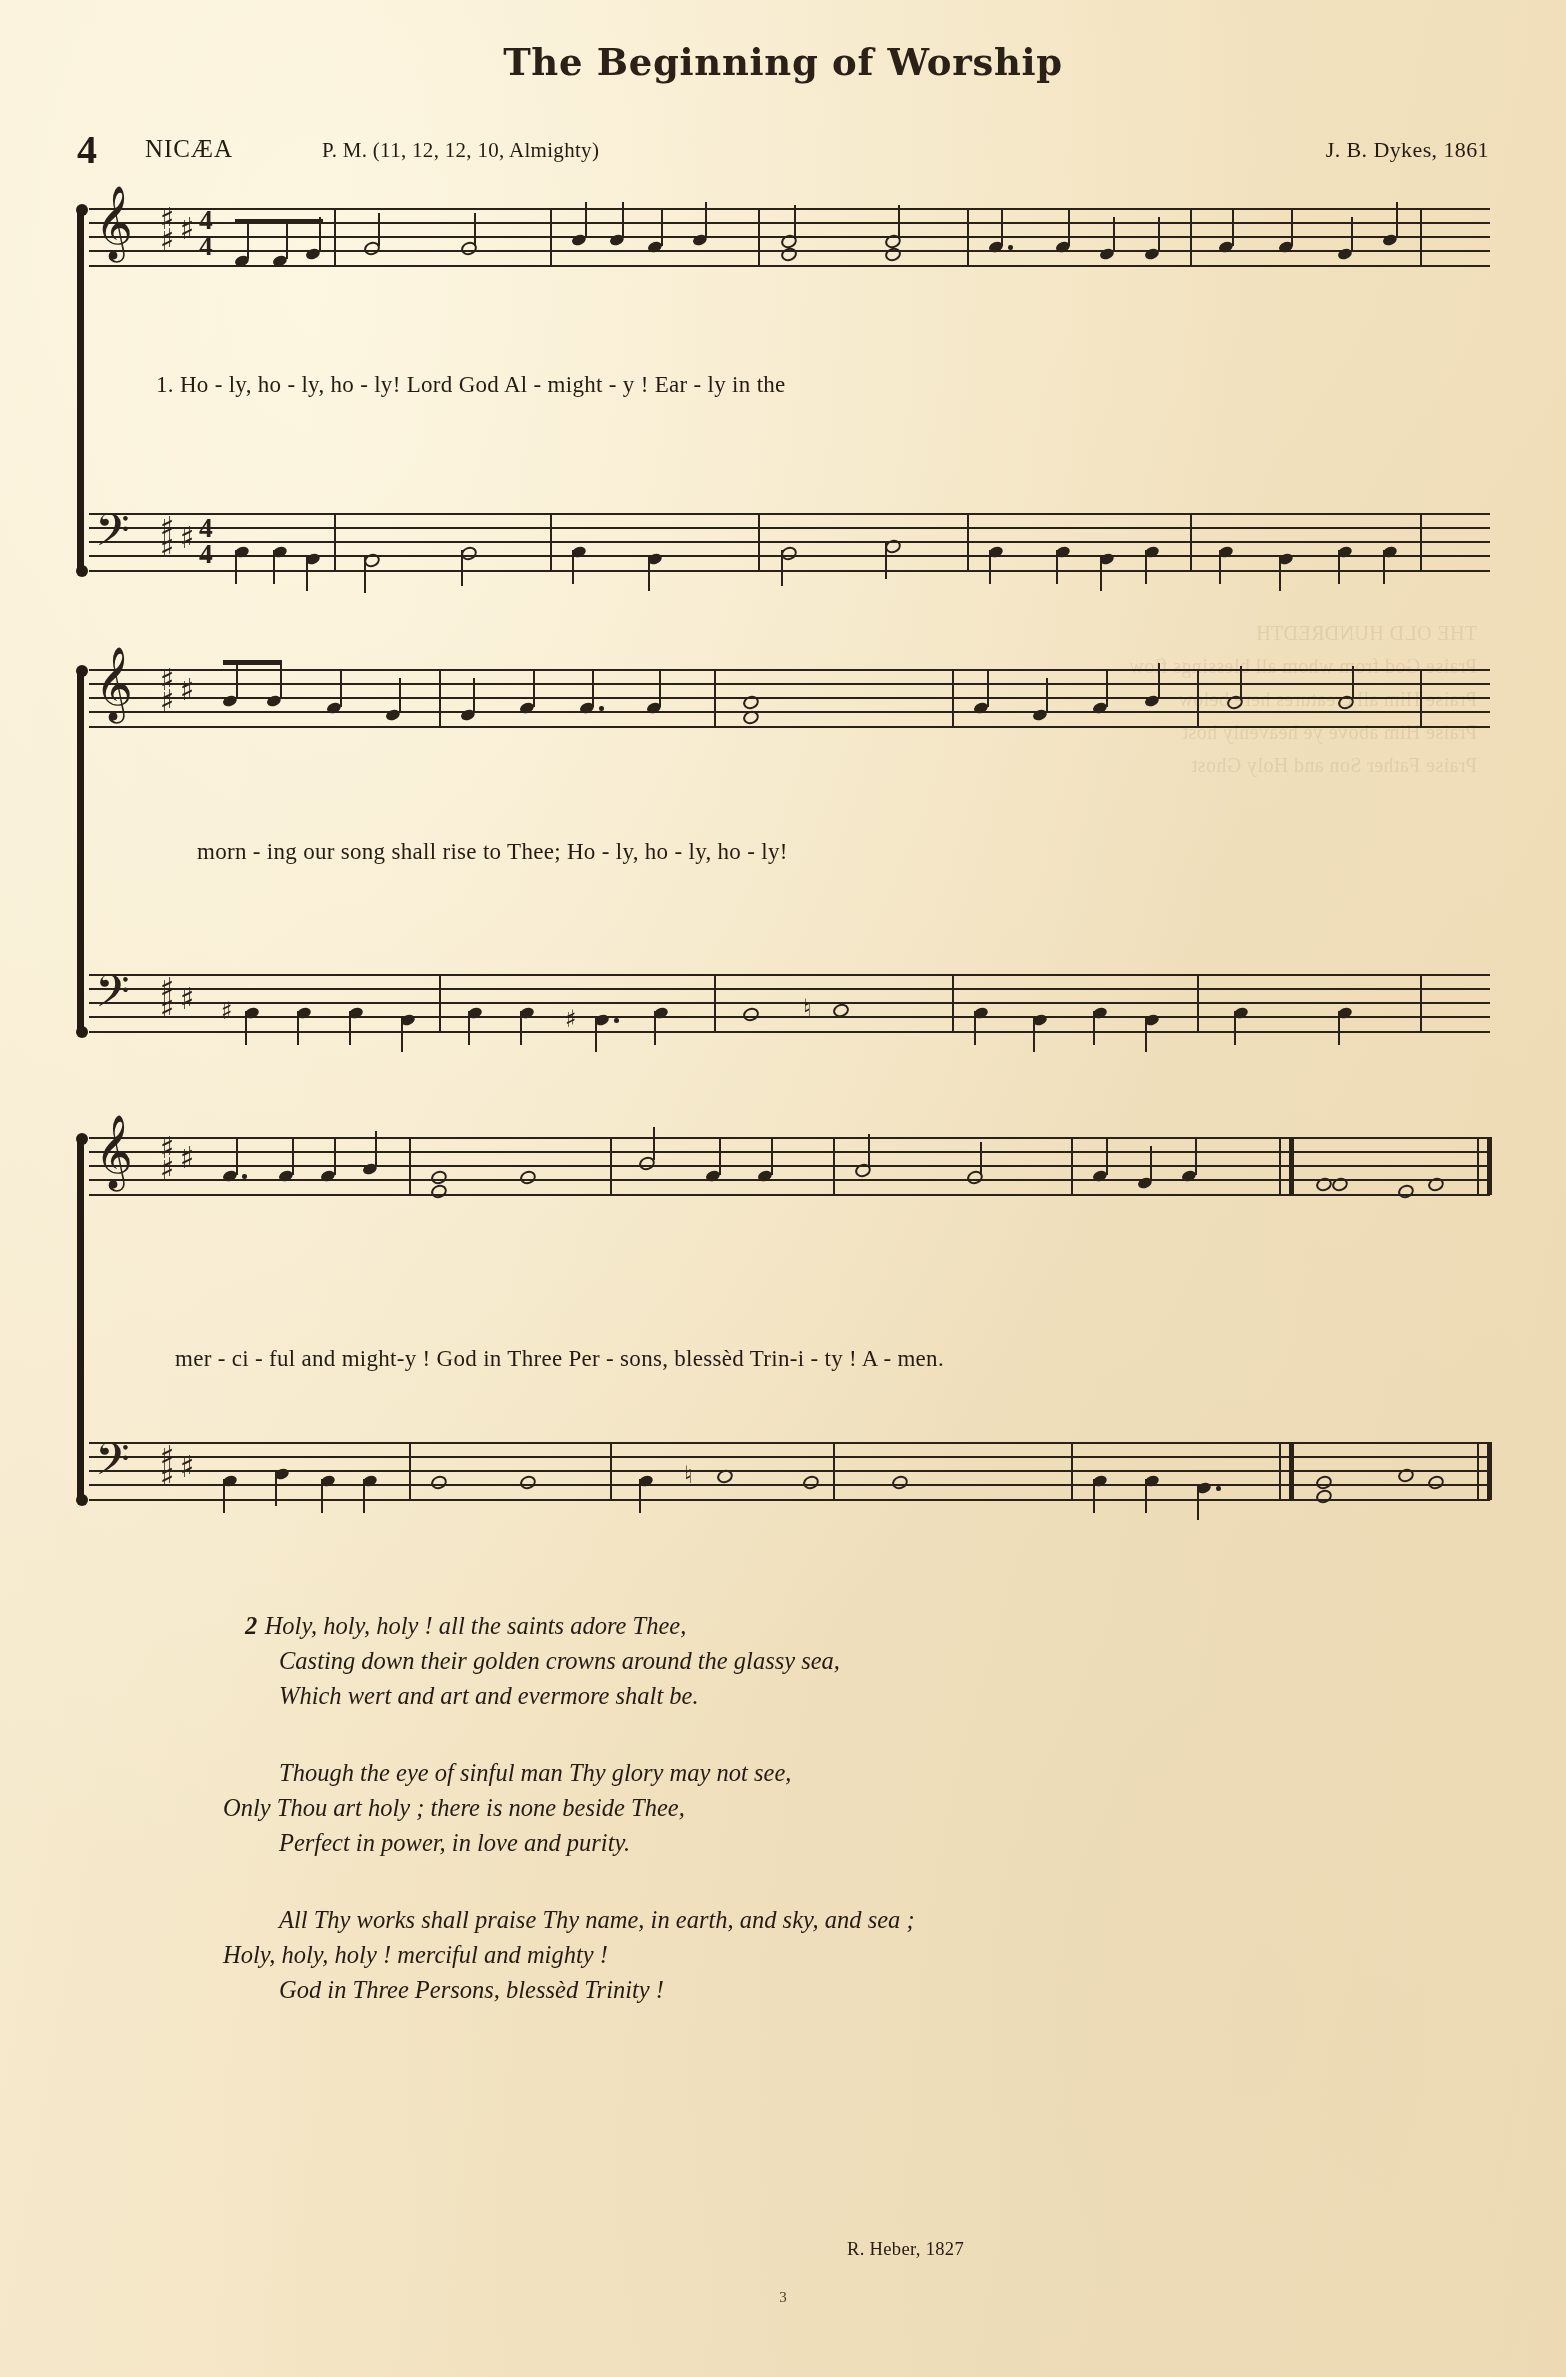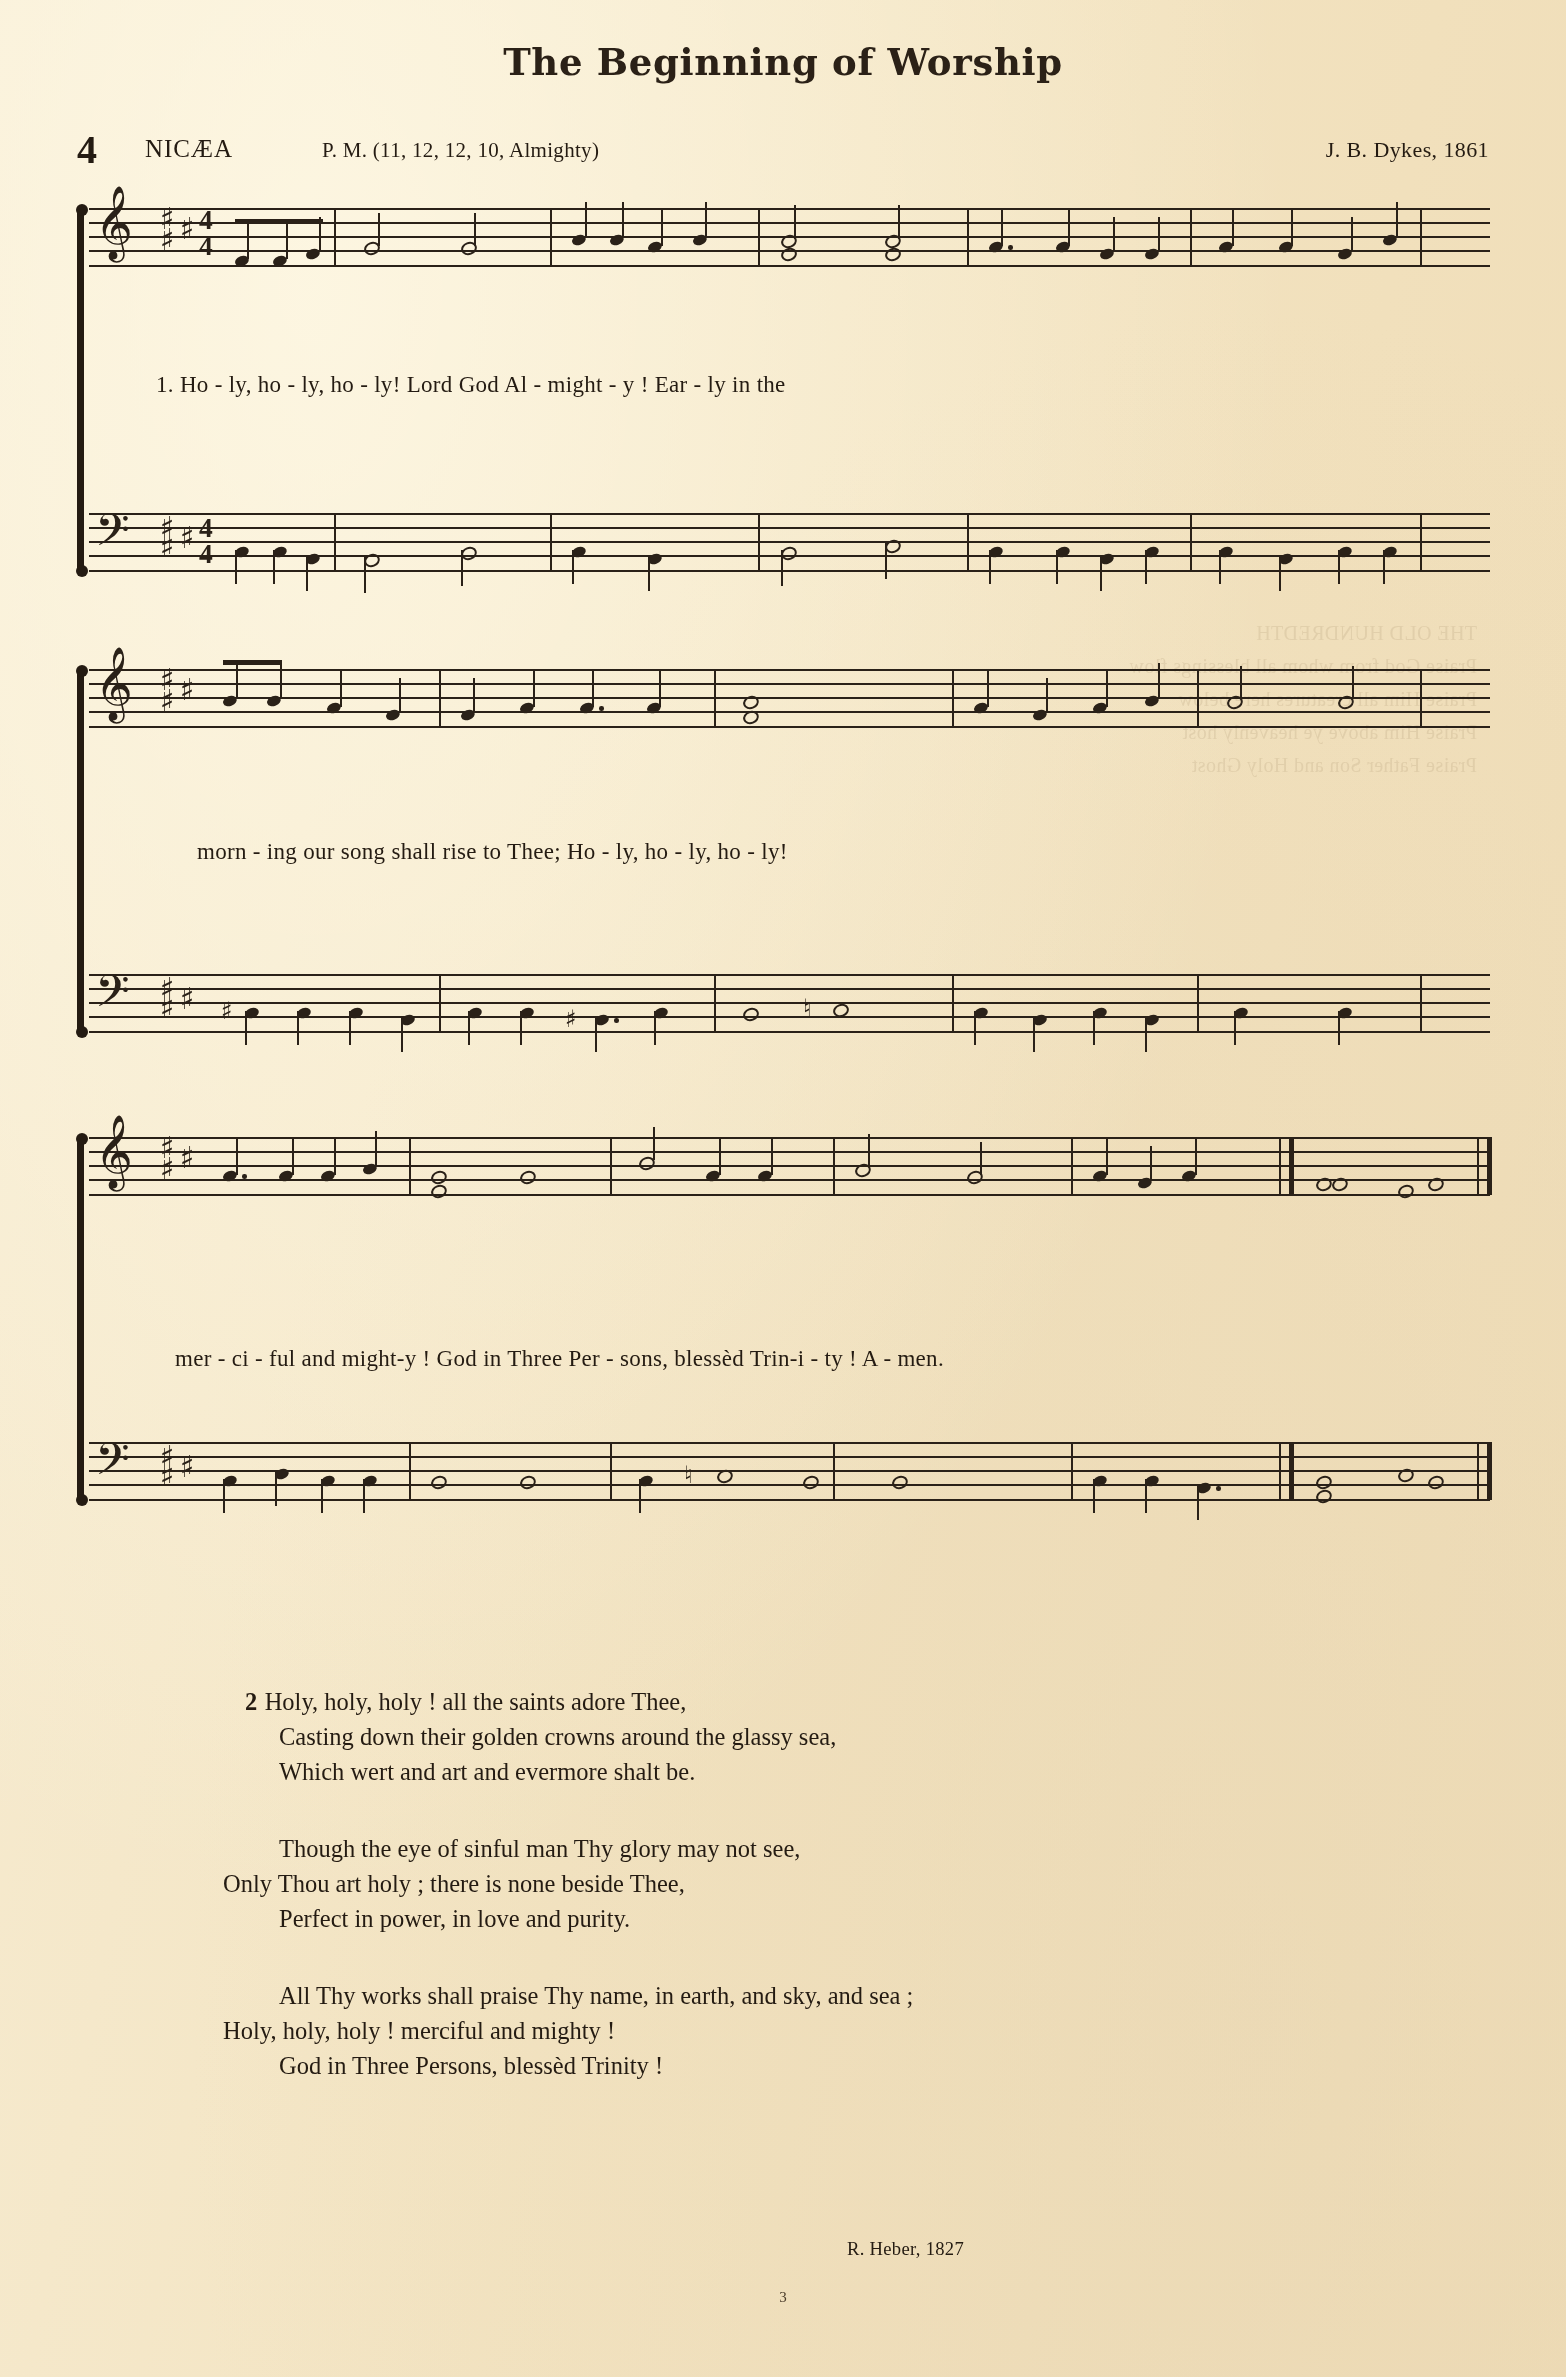--- a/index.html
+++ b/index.html
@@ -218,23 +218,24 @@
     font-size: 23px;
     color: #241b12;
     letter-spacing: 0.3px;
     white-space: nowrap;
   }
 
   
   .verses {
     position: absolute;
     left: 245px;
-    top: 1684px;
+    top: 1608px;
     width: 1115px;
     color: #241b12;
+    font-style: italic;
   }
   .verse { margin-bottom: 42px; }
   .verse .ln {
     font-size: 24.5px;
     line-height: 35px;
     white-space: nowrap;
   }
   .verse .ln.i1 { padding-left: 34px; }
   .verse .num {
     font-weight: 700;

